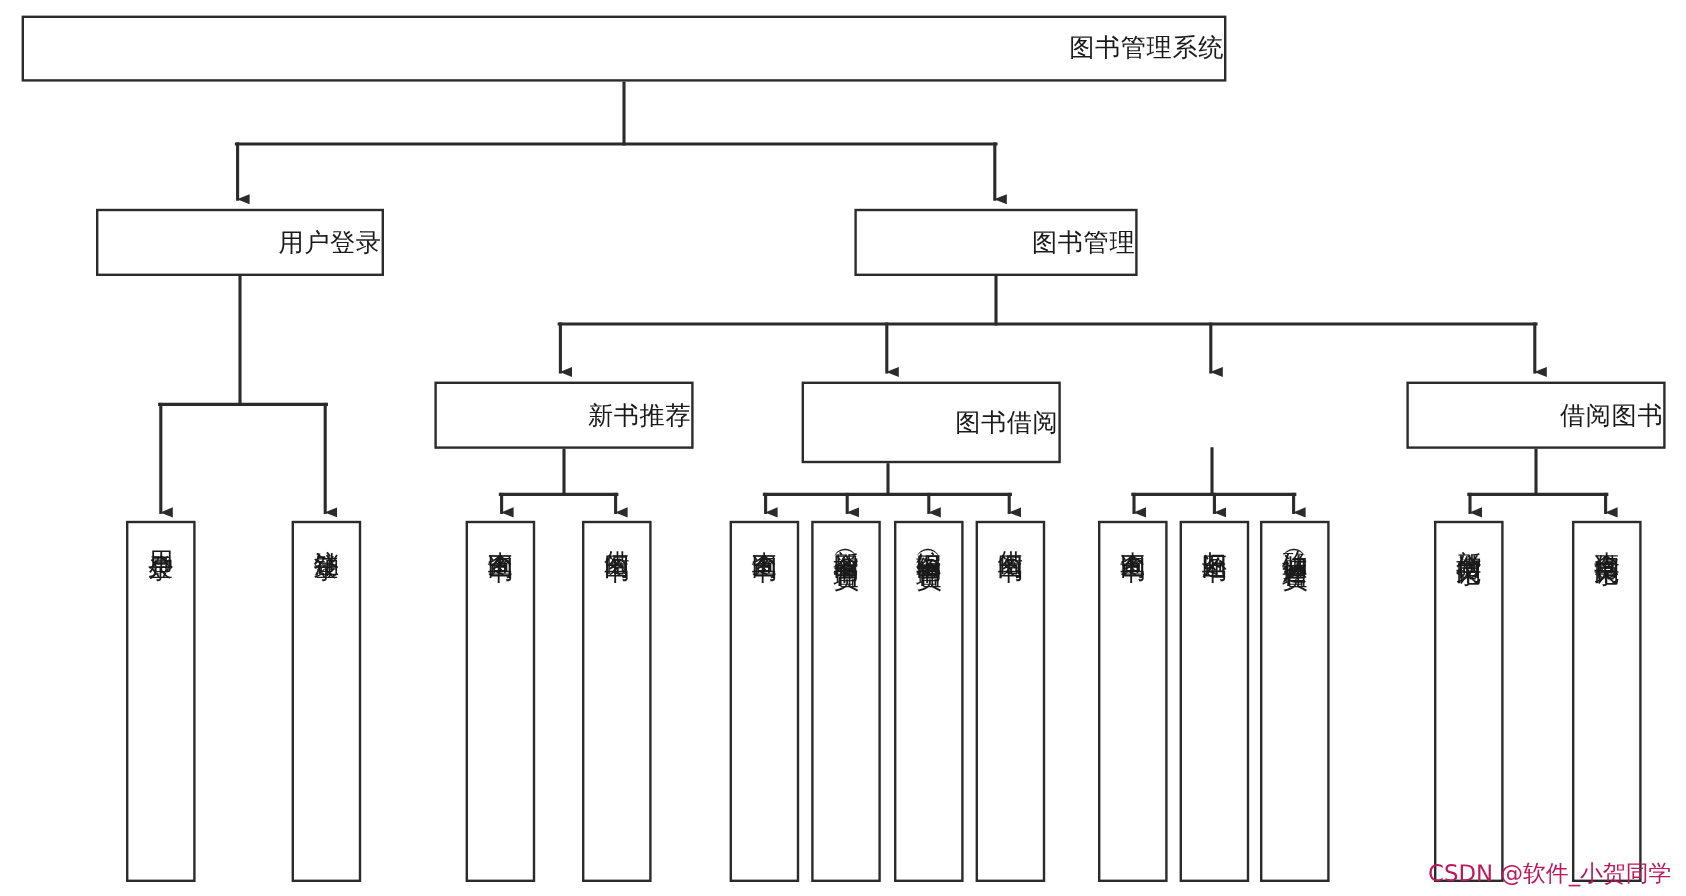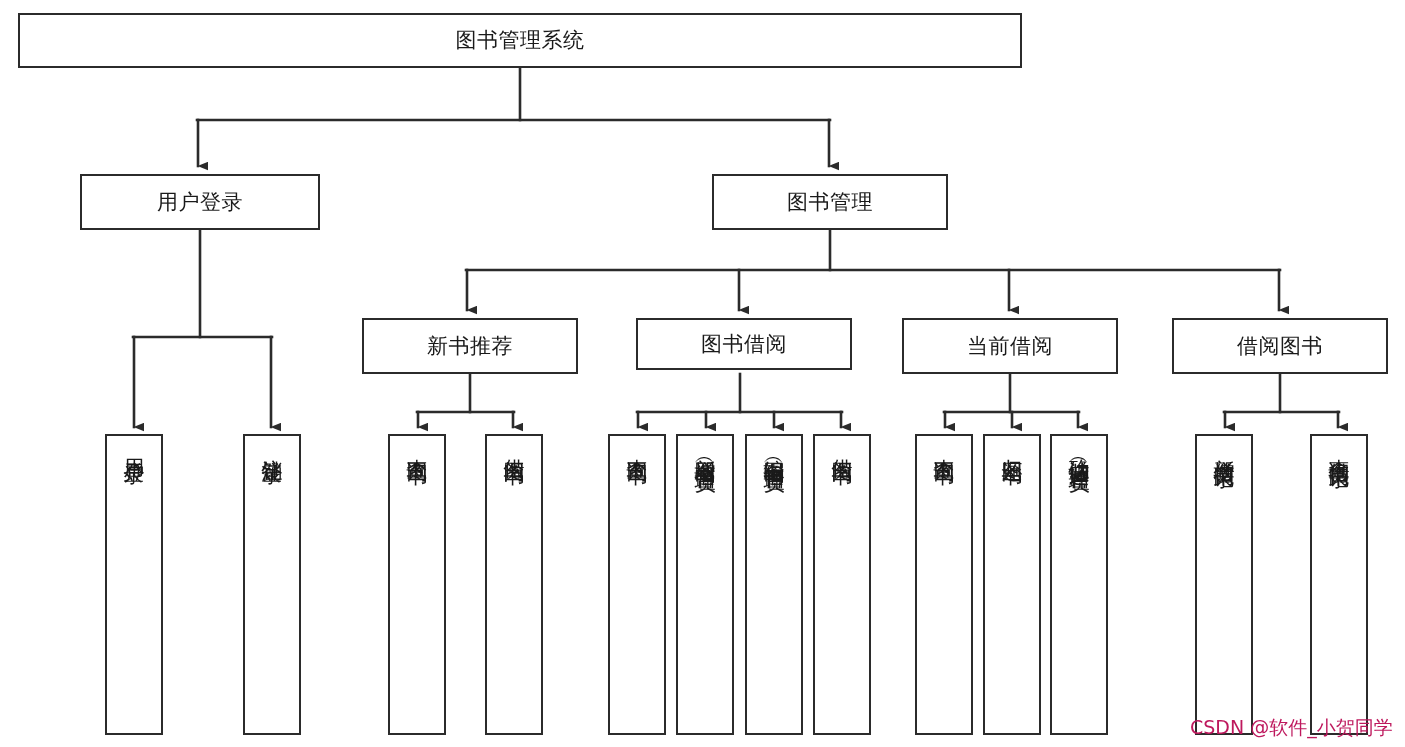--- a/index.html
+++ b/index.html
@@ -26,21 +26,21 @@
     height: 747px;
     pointer-events: none;
   }
   .node {
     position: absolute;
     box-sizing: border-box;
     border: 2px solid #2b2b2b;
     background: #ffffff;
     display: flex;
     align-items: center;
-    justify-content: center;
+    justify-content: flex-end;
     color: #1a1a1a;
   }
   .node-label {
     display: block;
     text-align: center;
     line-height: 1.18;
     letter-spacing: 0.5px;
   }
   
   .node.horiz .node-label {
@@ -133,25 +133,22 @@
   <div class="node horiz" style="left:80px; top:174px; width:240px; height:56px;">
     <span class="node-label">用户登录</span>
   </div>
   <div class="node horiz" style="left:712px; top:174px; width:236px; height:56px;">
     <span class="node-label">图书管理</span>
   </div>
 
   <div class="node horiz" style="left:362px; top:318px; width:216px; height:56px;">
     <span class="node-label">新书推荐</span>
   </div>
-  <div class="node horiz" style="left:636px; top:318px; width:216px; height:52px;">
+  <div class="node horiz" style="left:668px; top:318px; width:216px; height:68px;">
     <span class="node-label">图书借阅</span>
-  </div>
-  <div class="node horiz" style="left:902px; top:318px; width:216px; height:56px;">
-    <span class="node-label">当前借阅</span>
   </div>
   <div class="node horiz" style="left:1172px; top:318px; width:216px; height:56px;">
     <span class="node-label">借阅图书</span>
   </div>
 
   <div class="node vert" style="left:105px; top:434px; width:58px; height:301px;">
     <span class="node-label">用户登录</span>
   </div>
   <div class="node vert" style="left:243px; top:434px; width:58px; height:301px;">
     <span class="node-label">注销登录</span>

